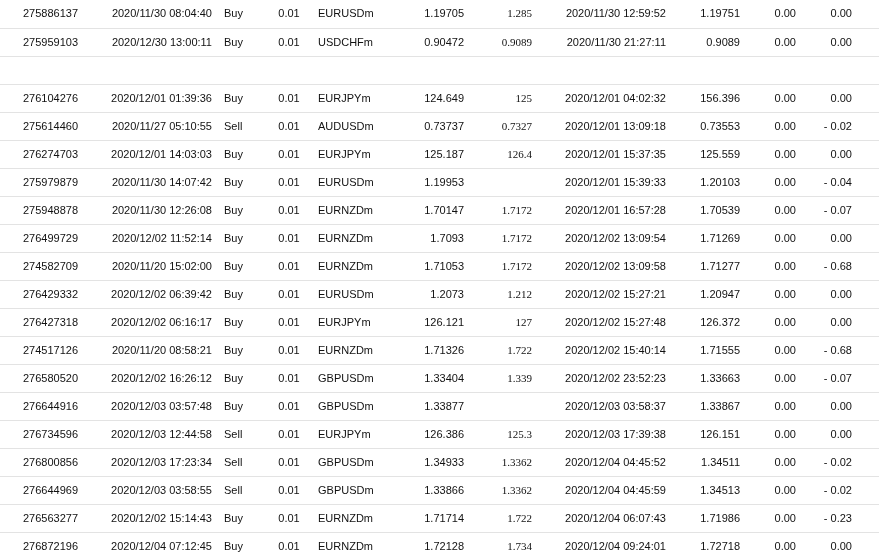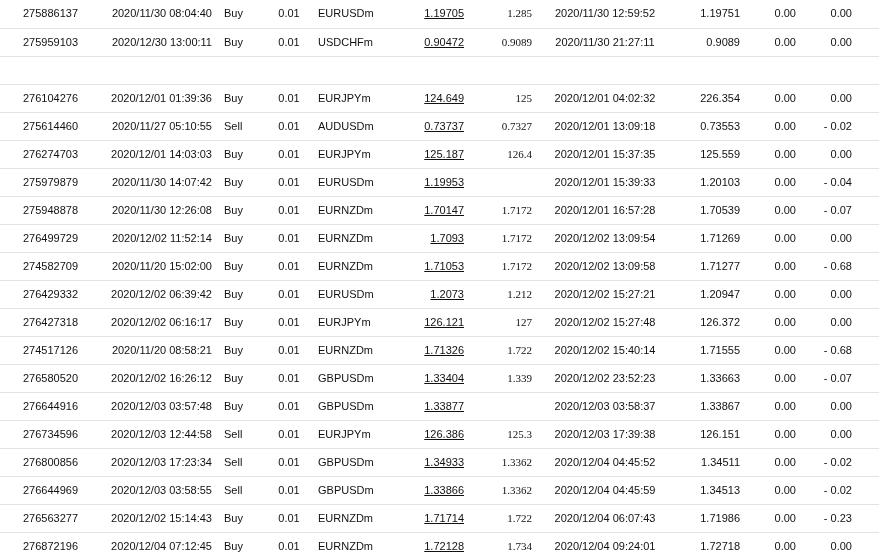--- a/index.html
+++ b/index.html
@@ -31,23 +31,23 @@
     font-size: 11px;
     line-height: 27px;
     vertical-align: middle;
   }
   
   .c-ticket   { width: 72px;  text-align: right;  padding-left: 6px; }
   .c-opentime { width: 122px; text-align: right; }
   .c-type     { width: 36px;  text-align: left; margin-top: 48px; }
   .c-size     { width: 34px;  text-align: center; }
   .c-symbol   { width: 70px;  text-align: left;  padding-left: 10px; }
-  .c-price    { width: 64px;  text-align: right; text-decoration: underline; }
+  .c-price    { width: 64px;  text-align: right; }
   .c-sl       { width: 56px;  text-align: right; font-family: Liberation Serif, serif; }
-  .c-closetime{ width: 122px; text-align: center;  padding-left: 14px; margin-top: 17px; }
+  .c-closetime{ width: 122px; text-align: right;  padding-left: 14px; margin-top: 17px; }
   .c-cprice   { width: 62px;  text-align: right; }
   .c-comm     { width: 44px;  text-align: right; }
   .c-taxes    { width: 44px;  text-align: right; }
   .c-swap     { width: 54px;  text-align: right; }
   .tp-row td {
     border-bottom: 1px solid #e3e3e3;
   }
 </style>
 </head>
 <body>
@@ -98,21 +98,21 @@
       </tr>
       <tr>
         <td class="c-ticket">276104276</td>
         <td class="c-opentime">2020/12/01 01:39:36</td>
         <td class="c-type">Buy</td>
         <td class="c-size">0.01</td>
         <td class="c-symbol">EURJPYm</td>
         <td class="c-price">124.649</td>
         <td class="c-sl">125</td>
         <td class="c-closetime">2020/12/01 04:02:32</td>
-        <td class="c-cprice">226.354</td>
+        <td class="c-cprice">156.396</td>
         <td class="c-comm">0.00</td>
         <td class="c-taxes">0.00</td>
         <td class="c-swap">2.06</td>
       </tr>
       <tr>
         <td class="c-ticket">275614460</td>
         <td class="c-opentime">2020/11/27 05:10:55</td>
         <td class="c-type">Sell</td>
         <td class="c-size">0.01</td>
         <td class="c-symbol">AUDUSDm</td>

